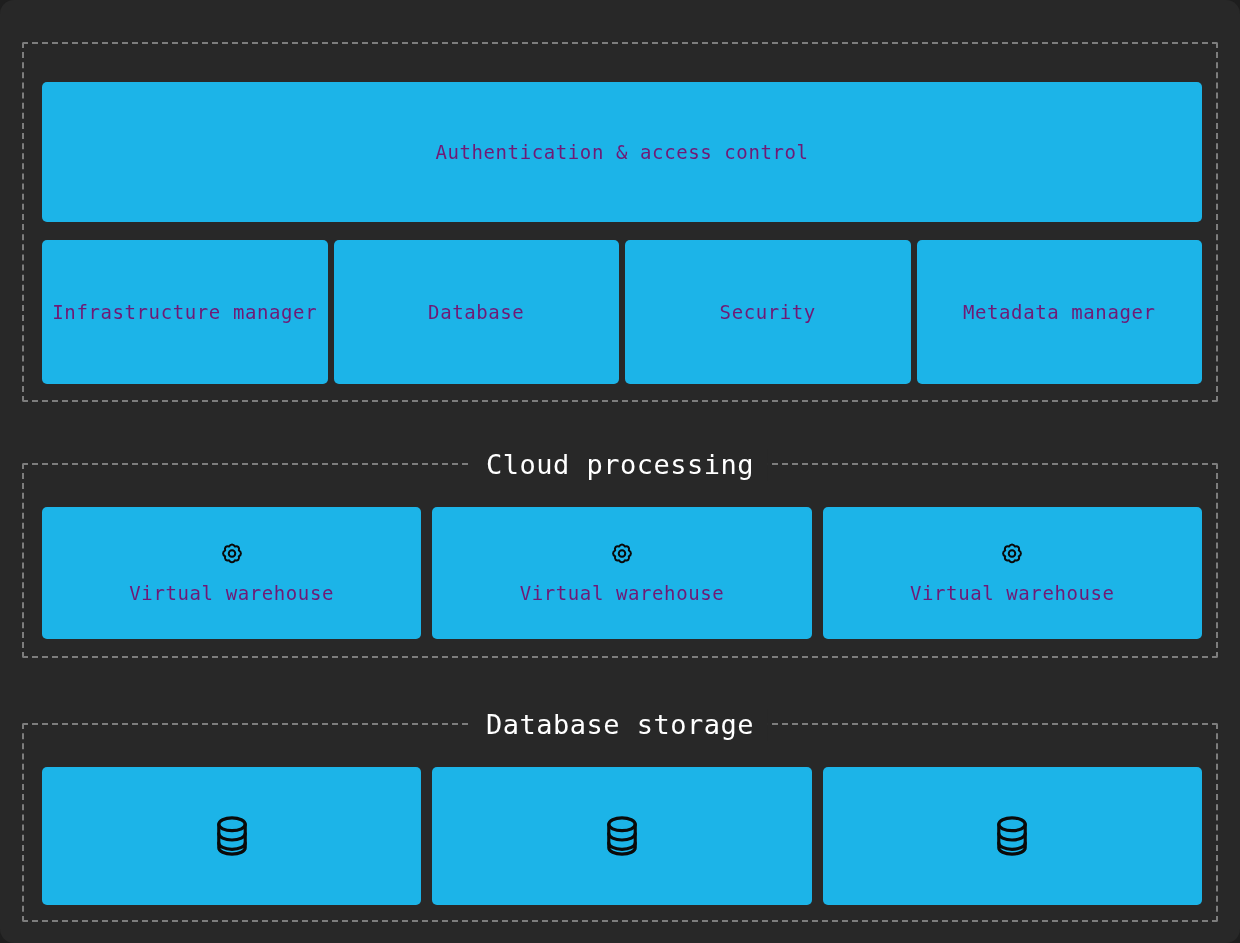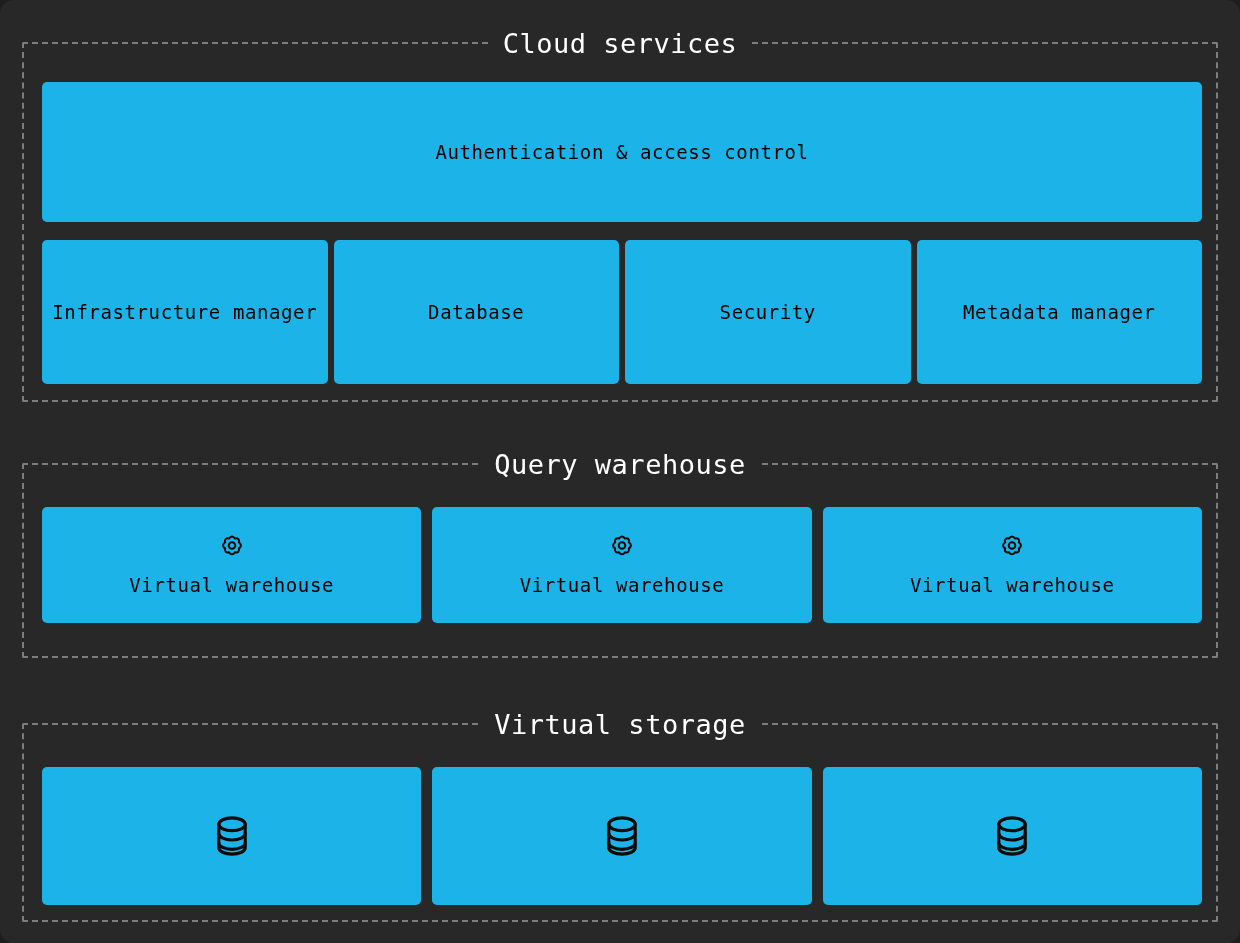--- a/index.html
+++ b/index.html
@@ -53,21 +53,21 @@
   }
 
   .node {
     background: #1cb4e8;
     border-radius: 5px;
     box-sizing: border-box;
     display: flex;
     flex-direction: column;
     align-items: center;
     justify-content: center;
-    color: #000000;
+    color: #701a75;
     font-size: 19px;
     line-height: 24px;
     letter-spacing: 0.6px;
     font-family: "DejaVu Sans Mono", "Liberation Mono", monospace;
     text-align: center;
     overflow: hidden;
   }
 
   .node-icon {
     display: block;
@@ -84,37 +84,36 @@
   .node.icon-only .node-icon { margin-bottom: 0; }
 
   
   
   #sec-cloud      { left: 22px;  top: 42px;  width: 1196px; height: 360px; }
   #row-cloud-auth { left: 18px;  top: 38px;  width: 1160px; height: 140px; }
   #row-cloud-sub  { left: 18px;  top: 196px; width: 1160px; height: 144px; gap: 6px; }
 
   
   #sec-query      { left: 22px;  top: 463px; width: 1196px; height: 195px; }
-  #row-query      { left: 18px;  top: 42px;  width: 1160px; height: 116px; gap: 11px; }
+  #row-query      { left: 18px;  top: 42px;  width: 1160px; height: 132px; gap: 11px; }
 
   
   #sec-storage    { left: 22px;  top: 723px; width: 1196px; height: 199px; }
   #row-storage    { left: 18px;  top: 42px;  width: 1160px; height: 138px; gap: 11px; }
 
   
   .row > .node { flex: 1 1 0; }
   #row-cloud-auth > .node { flex: 1 1 100%; }
 </style>
 </head>
 <body>
 
 <div id="canvas">
 
   <div class="section" id="sec-cloud">
-    <div class="section-title">Cloud services</div>
 
     <div class="row" id="row-cloud-auth">
       <div class="node">
         <span class="node-label">Authentication &amp; access control</span>
       </div>
     </div>
 
     <div class="row" id="row-cloud-sub">
       <div class="node">
         <span class="node-label">Infrastructure manager</span>
@@ -125,21 +124,21 @@
       <div class="node">
         <span class="node-label">Security</span>
       </div>
       <div class="node">
         <span class="node-label">Metadata manager</span>
       </div>
     </div>
   </div>
 
   <div class="section" id="sec-query">
-    <div class="section-title">Query warehouse</div>
+    <div class="section-title">Cloud processing</div>
 
     <div class="row" id="row-query">
 
       <div class="node">
         <span class="node-icon">
           <svg width="32" height="32" viewBox="0 0 24 24" fill="none" stroke="#0a0a0a" stroke-width="1.5" stroke-linecap="round" stroke-linejoin="round">
             <path d="M12 2.6c1.2 0 1.9 1.05 2.2 1.6.55-.2 1.7-.5 2.55.35.85.85.55 2 .35 2.55.55.3 1.6 1 1.6 2.2s-1.05 1.9-1.6 2.2c.2.55.5 1.7-.35 2.55-.85.85-2 .55-2.55.35-.3.55-1 1.6-2.2 1.6s-1.9-1.05-2.2-1.6c-.55.2-1.7.5-2.55-.35-.85-.85-.55-2-.35-2.55-.55-.3-1.6-1-1.6-2.2s1.05-1.9 1.6-2.2c-.2-.55-.5-1.7.35-2.55.85-.85 2-.55 2.55-.35.3-.55 1-1.6 2.2-1.6z"></path>
             <circle cx="12" cy="9.3" r="2.45"></circle>
           </svg>
         </span>
@@ -163,21 +162,21 @@
             <circle cx="12" cy="9.3" r="2.45"></circle>
           </svg>
         </span>
         <span class="node-label">Virtual warehouse</span>
       </div>
 
     </div>
   </div>
 
   <div class="section" id="sec-storage">
-    <div class="section-title">Virtual storage</div>
+    <div class="section-title">Database storage</div>
 
     <div class="row" id="row-storage">
 
       <div class="node icon-only">
         <span class="node-icon">
           <svg width="52" height="52" viewBox="0 0 24 24" fill="none" stroke="#0a0a0a" stroke-width="1.45" stroke-linecap="round" stroke-linejoin="round">
             <ellipse cx="12" cy="6.6" rx="6.1" ry="2.95"></ellipse>
             <path d="M5.9 6.6v10.8c0 1.63 2.73 2.95 6.1 2.95s6.1-1.32 6.1-2.95V6.6"></path>
             <path d="M5.9 10.9c0 1.63 2.73 2.95 6.1 2.95s6.1-1.32 6.1-2.95"></path>
             <path d="M5.9 15.2c0 1.63 2.73 2.95 6.1 2.95s6.1-1.32 6.1-2.95"></path>

